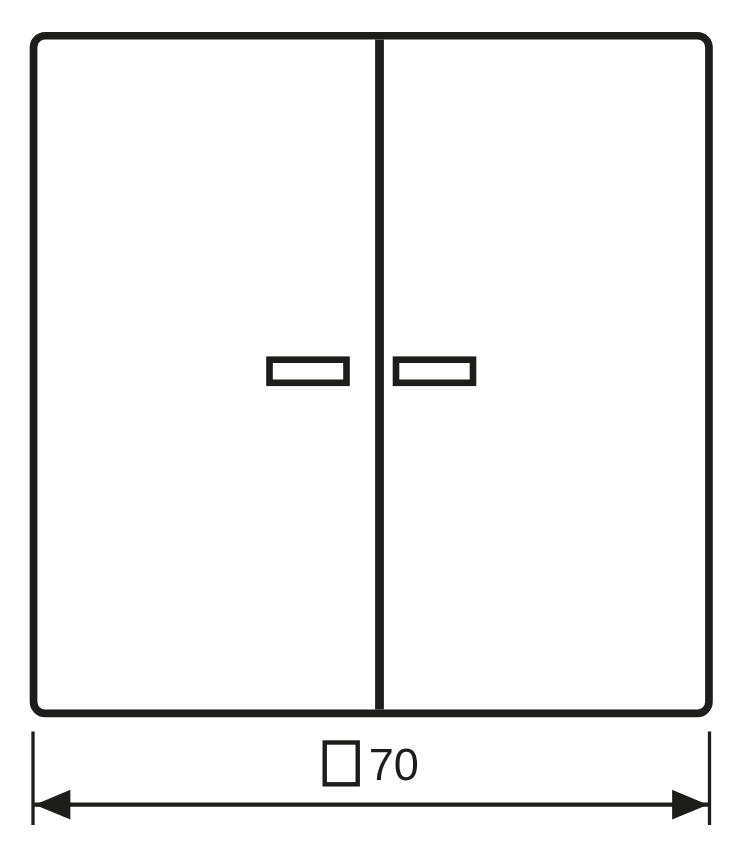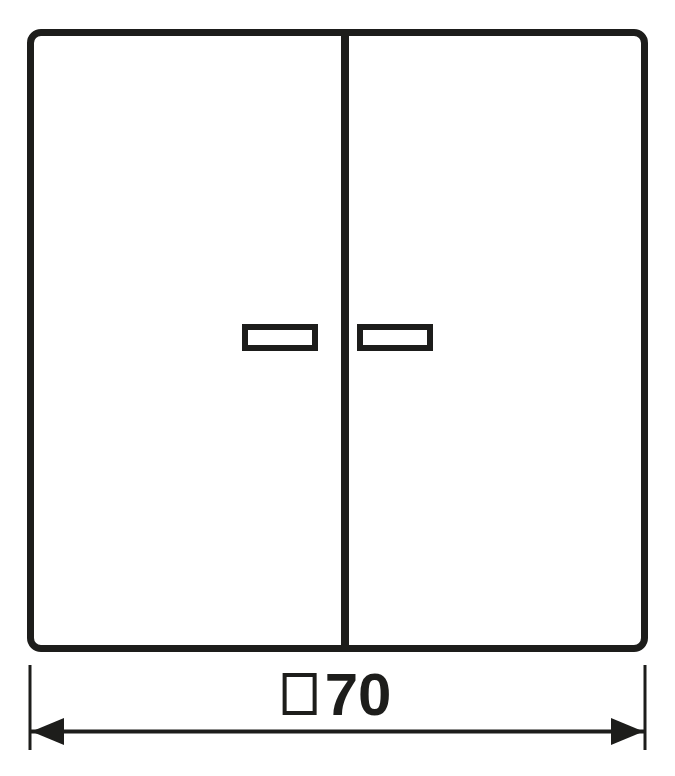--- a/index.html
+++ b/index.html
@@ -75,22 +75,22 @@
     display: inline-block;
     width: 34px;
     height: 42px;
     box-sizing: border-box;
     border: 4px solid var(--line);
     margin-right: 8px;
     margin-bottom: 4px;
     background: var(--bg);
   }
   .dim-value {
-    font-size: 60px;
-    font-weight: bold;
+    font-size: 41px;
+    font-weight: normal;
     line-height: 48px;
     letter-spacing: 0px;
   }
 </style>
 </head>
 <body>
 
 <div class="canvas">
 
   <div class="plate">

